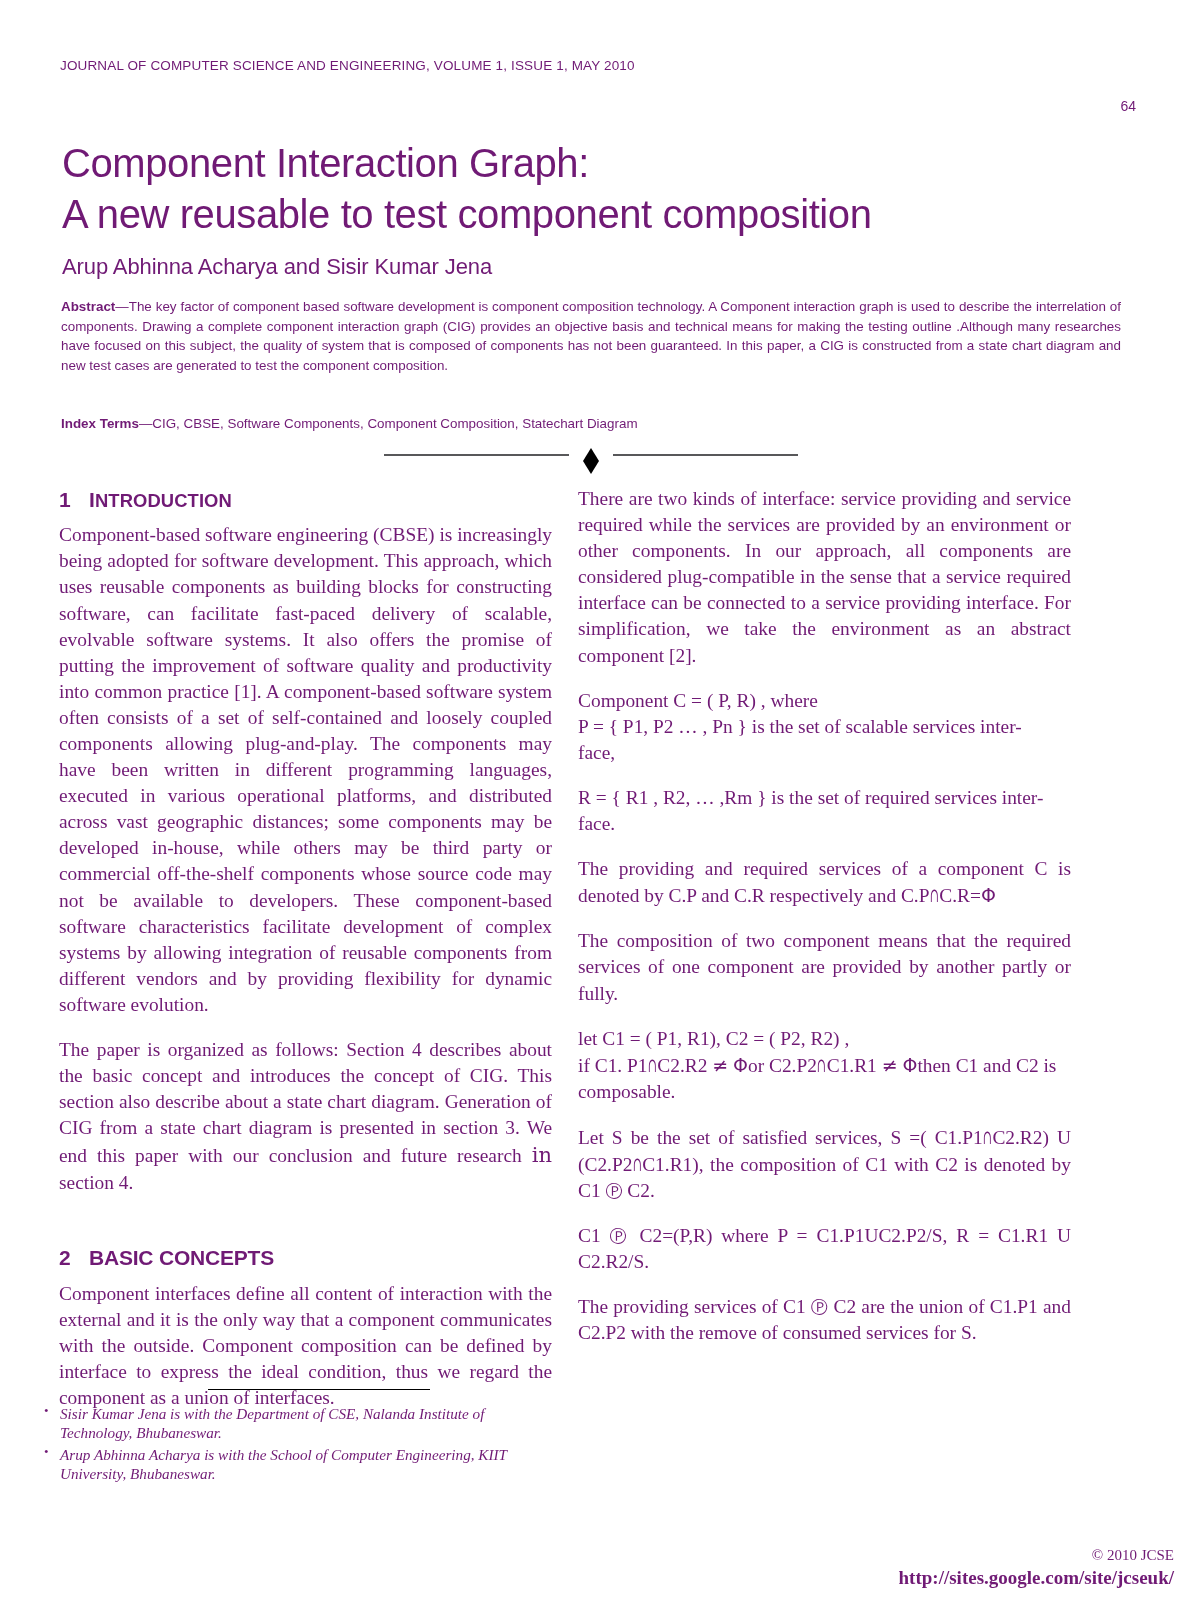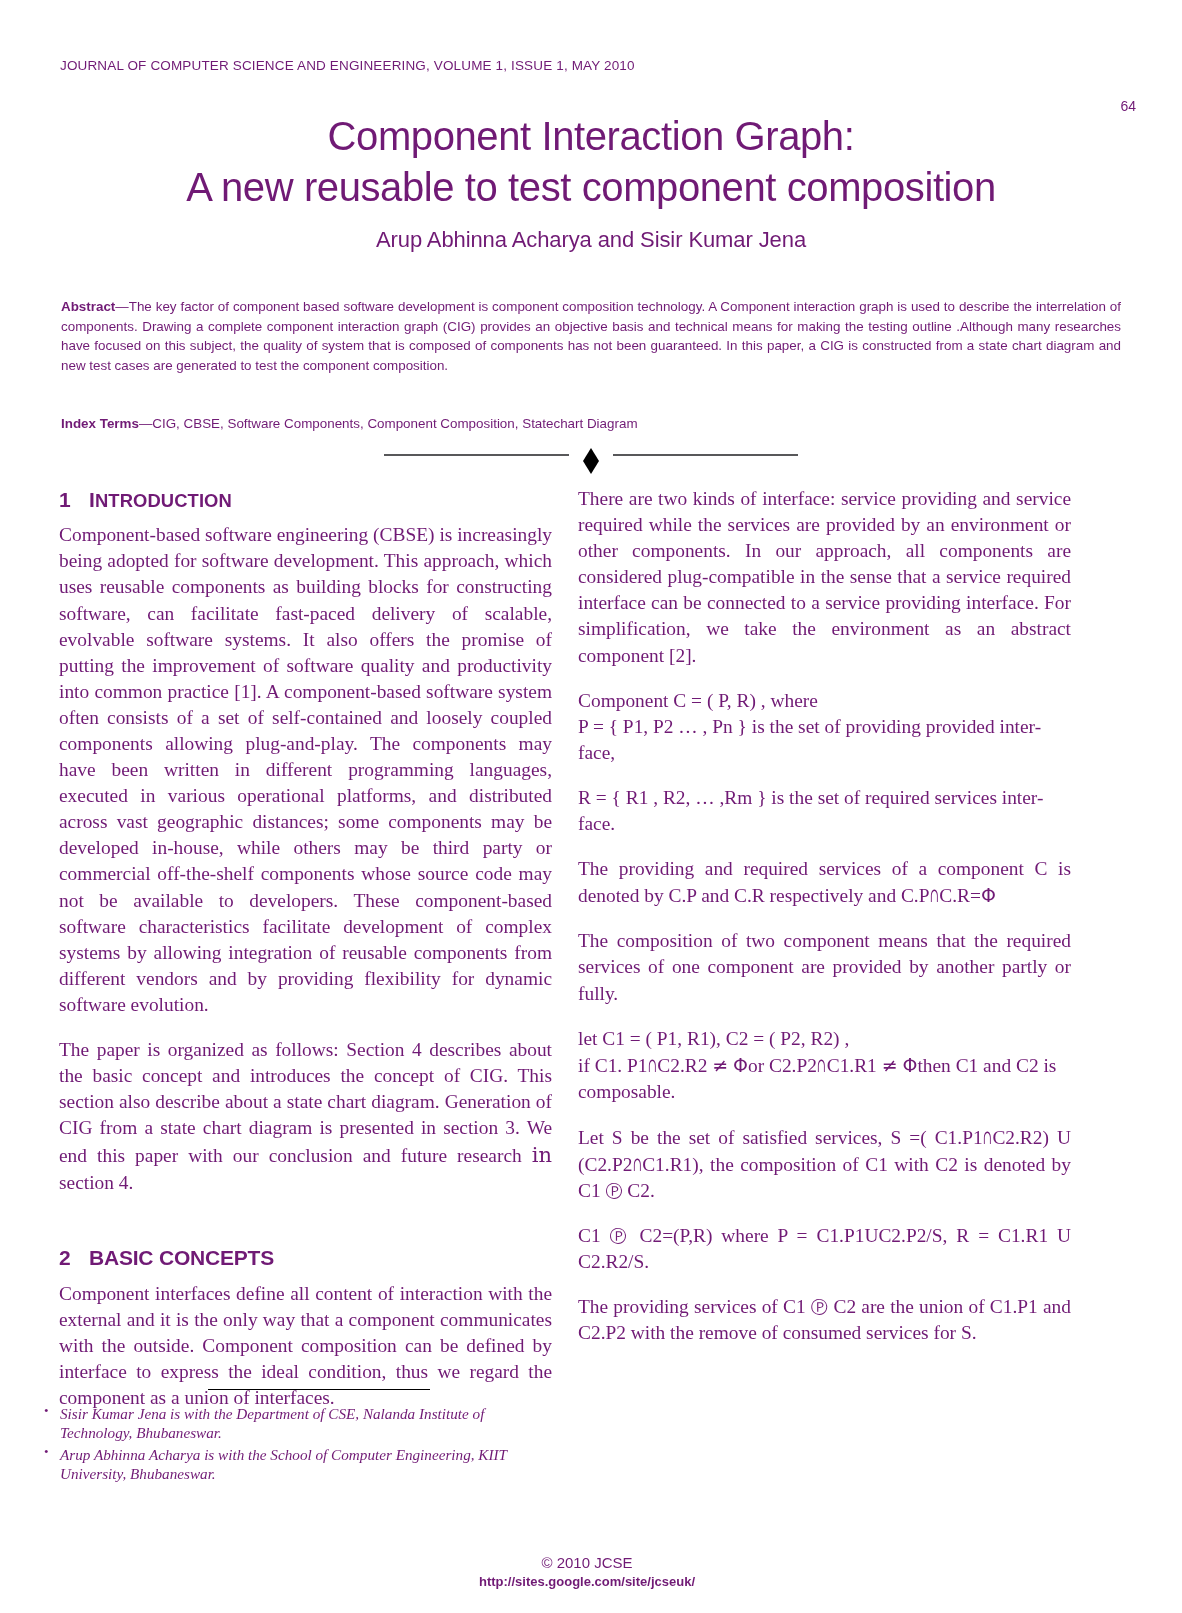--- a/index.html
+++ b/index.html
@@ -33,22 +33,21 @@
     top: 98px;
     font-family: "Liberation Sans", sans-serif;
     font-size: 14px;
   }
 
   
   .title-block {
     position: absolute;
     left: 62px;
     right: 62px;
-    top: 111px;
-    text-align: center;
+    top: 138px;
   }
   .paper-title {
     font-family: "Liberation Sans", sans-serif;
     font-size: 40px;
     font-weight: 400;
     line-height: 1.28;
     letter-spacing: -0.4px;
   }
   .paper-title .line2 { display: block; }
   .authors {
@@ -222,29 +221,29 @@
     font-size: 13px;
     font-style: normal;
   }
 
   
   .page-footer {
     position: absolute;
     left: 0;
     right: 8px;
     bottom: 24px;
-    text-align: center;
-    font-family: Liberation Sans, sans-serif;
+    text-align: right;
+    font-family: Liberation Serif, serif;
   }
   .page-footer .copyright {
     font-size: 15px;
     margin-bottom: 3px;
   }
   .page-footer .site-url {
-    font-size: 13px;
+    font-size: 19px;
     font-weight: bold;
   }
 </style>
 </head>
 <body>
 
 <div class="page">
 
   <div class="running-head">JOURNAL OF COMPUTER SCIENCE AND ENGINEERING, VOLUME 1, ISSUE 1, MAY 2010</div>
   <div class="folio">64</div>
@@ -285,21 +284,21 @@
     </h2>
 
     <p>Component interfaces define all content of interaction with the external and it is the only way that a component communicates with the outside. Component composition can be defined by interface to express the ideal condition, thus we regard the component as a union of interfaces.</p>
   </div>
 
   <div class="col col-right">
     <p>There are two kinds of interface: service providing and service required while the services are provided by an environment or other components. In our approach, all components are considered plug-compatible in the sense that a service required interface can be connected to a service providing interface. For simplification, we take the environment as an abstract component [2].</p>
 
     <p class="mono-block">
       <span>Component C = ( P, R) , where</span><br>
-      <span>P = { P1, P2 … , Pn } is the set of providing provided inter-</span><br>
+      <span>P = { P1, P2 … , Pn } is the set of scalable services inter-</span><br>
       <span>face,</span>
     </p>
 
     <p class="mono-block">
       <span>R = { R1 , R2, … ,Rm } is the set of required services inter-</span><br>
       <span>face.</span>
     </p>
 
     <p><span>The providing and required services of a component C is denoted by C.P and C.R respectively and C.P</span><span class="isect">∩</span><span>C.R=</span><span class="phi">Φ</span></p>
 

